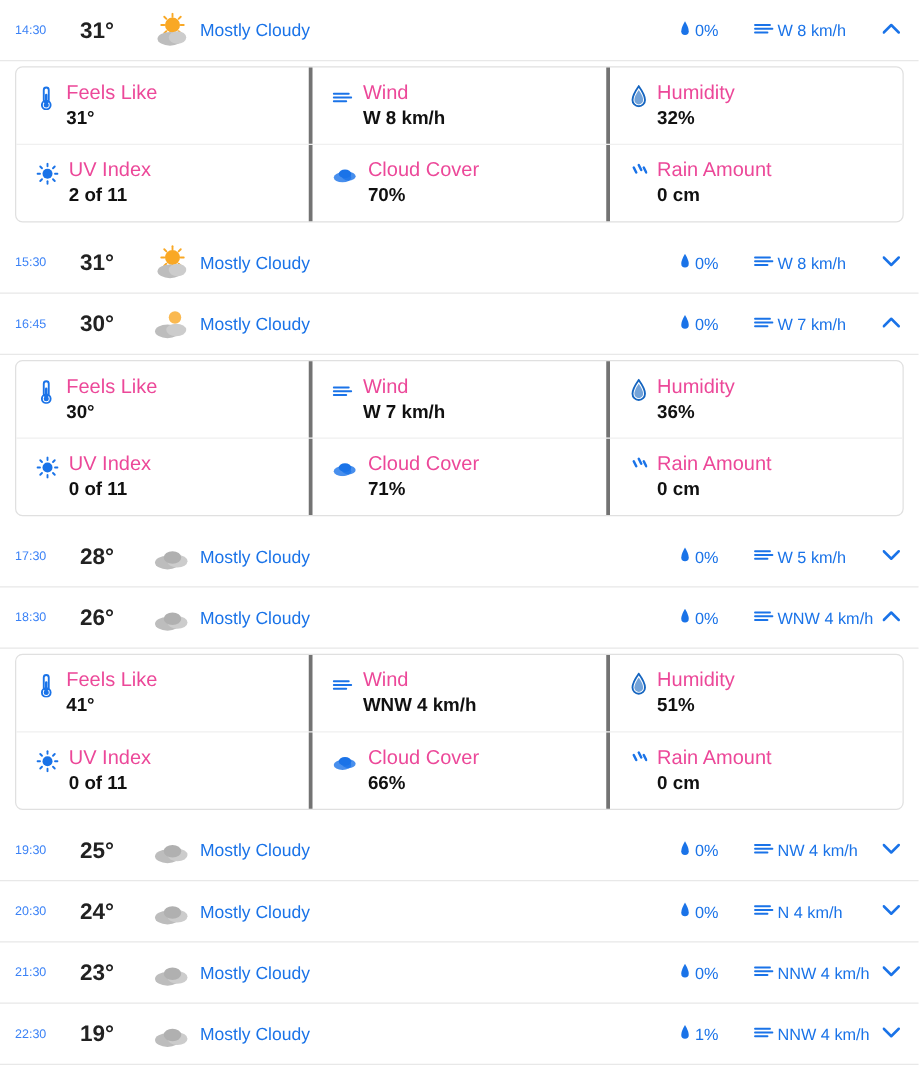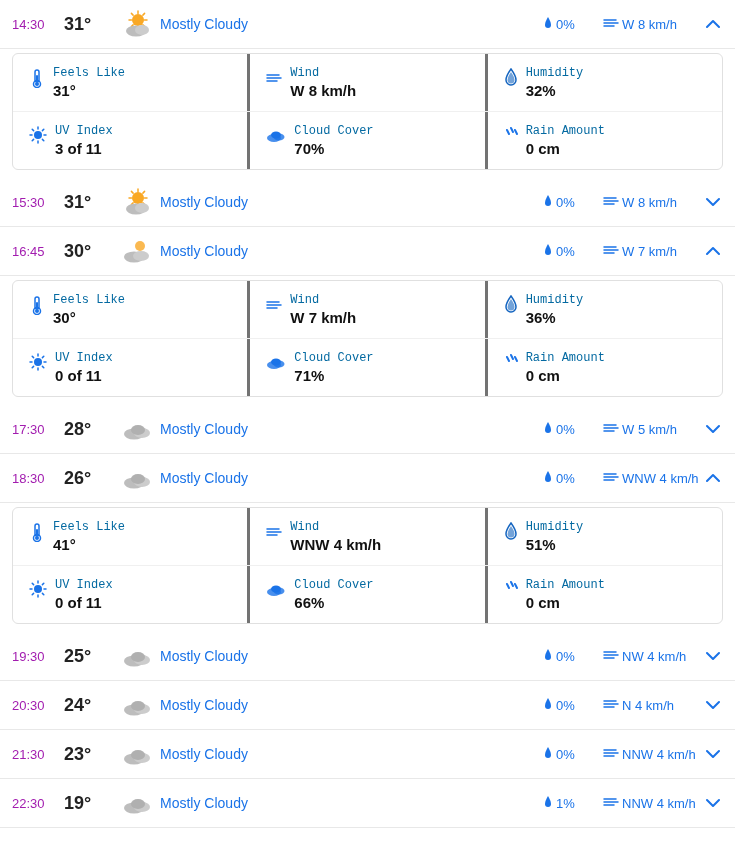--- a/index.html
+++ b/index.html
@@ -12,22 +12,22 @@
     }
     .row {
       display: flex;
       align-items: center;
       padding: 10px 12px;
       border-bottom: 1px solid #e8e8e8;
       cursor: pointer;
     }
     .time {
       width: 52px;
-      color: #a21caf;
-      font-size: 13px;
+      color: #3b82f6;
+      font-size: 10px;
     }
     .temp {
       width: 52px;
       font-weight: 700;
       font-size: 18px;
     }
     .icon-weather {
       width: 44px;
       display: flex;
       align-items: center;
@@ -80,24 +80,23 @@
       gap: 8px;
     }
     .detail-cell + .detail-cell {
       border-left: 3px solid #737373;
     }
     .detail-icon {
       font-size: 18px;
       margin-top: 2px;
     }
     .detail-label {
-      font-size: 12px;
-      color: #0369a1;
+      font-size: 16px;
+      color: #ec4899;
       margin-bottom: 2px;
-      font-family: Liberation Mono, monospace;
     }
     .detail-value {
       font-size: 15px;
       font-weight: 600;
       color: #111;
     }
   </style>
 </head>
 <body>
 
@@ -185,21 +184,21 @@
     <line x1="9" y1="15" x2="9" y2="17" stroke="#1a73e8" stroke-width="1.5" stroke-linecap="round"></line>
     <line x1="1" y1="9" x2="3" y2="9" stroke="#1a73e8" stroke-width="1.5" stroke-linecap="round"></line>
     <line x1="15" y1="9" x2="17" y2="9" stroke="#1a73e8" stroke-width="1.5" stroke-linecap="round"></line>
     <line x1="3.2" y1="3.2" x2="4.6" y2="4.6" stroke="#1a73e8" stroke-width="1.5" stroke-linecap="round"></line>
     <line x1="13.4" y1="13.4" x2="14.8" y2="14.8" stroke="#1a73e8" stroke-width="1.5" stroke-linecap="round"></line>
     <line x1="14.8" y1="3.2" x2="13.4" y2="4.6" stroke="#1a73e8" stroke-width="1.5" stroke-linecap="round"></line>
     <line x1="4.6" y1="13.4" x2="3.2" y2="14.8" stroke="#1a73e8" stroke-width="1.5" stroke-linecap="round"></line>
   </svg></span>
           <div>
             <div class="detail-label">UV Index</div>
-            <div class="detail-value">3 of 11</div>
+            <div class="detail-value">2 of 11</div>
           </div>
         </div>
         <div class="detail-cell">
           <span class="detail-icon"><svg width="20" height="14" viewBox="0 0 20 14" xmlns="http://www.w3.org/2000/svg">
     <ellipse cx="8" cy="10" rx="7" ry="4" fill="#1a73e8" opacity="0.8"></ellipse>
     <ellipse cx="13" cy="9" rx="5.5" ry="3.5" fill="#1a73e8" opacity="0.8"></ellipse>
     <ellipse cx="10" cy="7" rx="5" ry="3.5" fill="#1a73e8"></ellipse>
   </svg></span>
           <div>
             <div class="detail-label">Cloud Cover</div>

